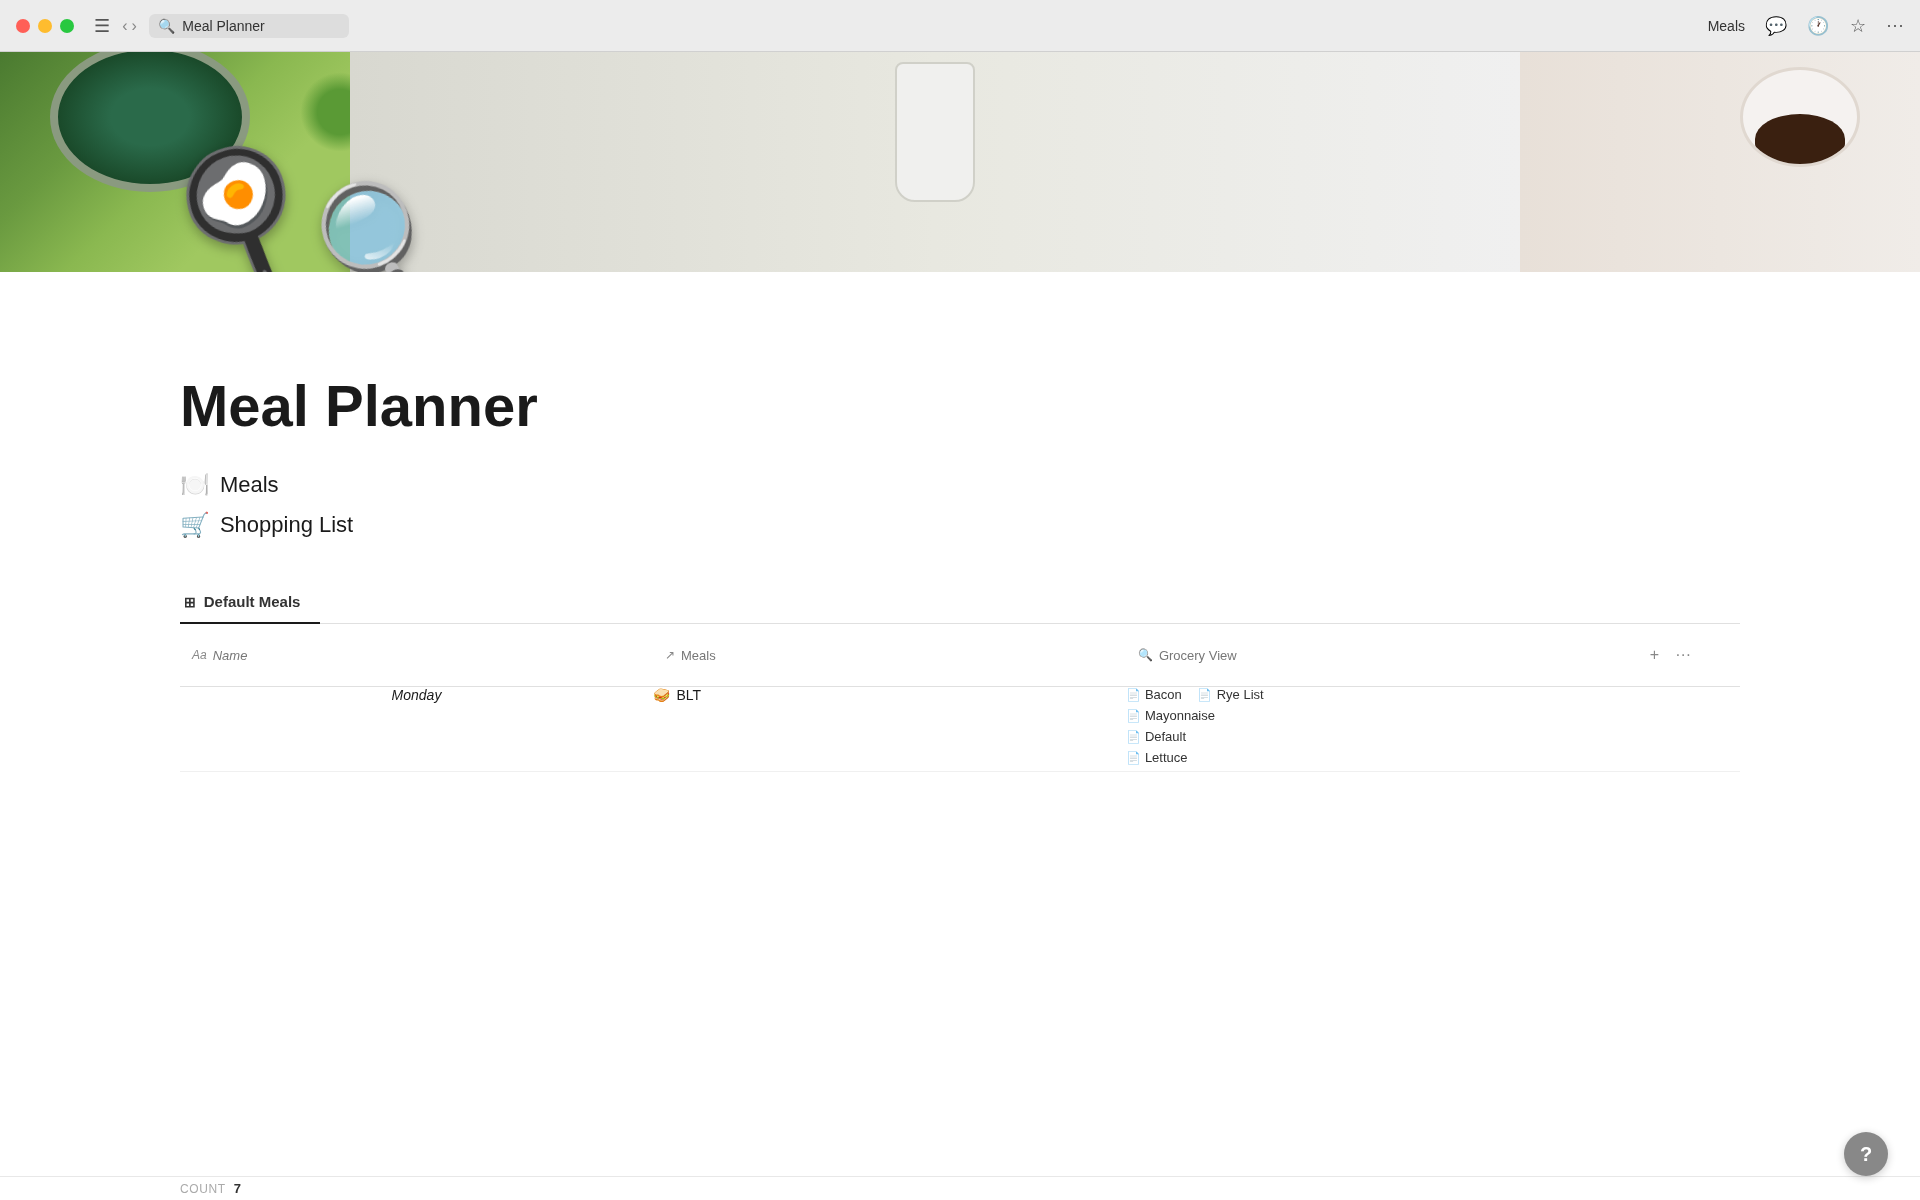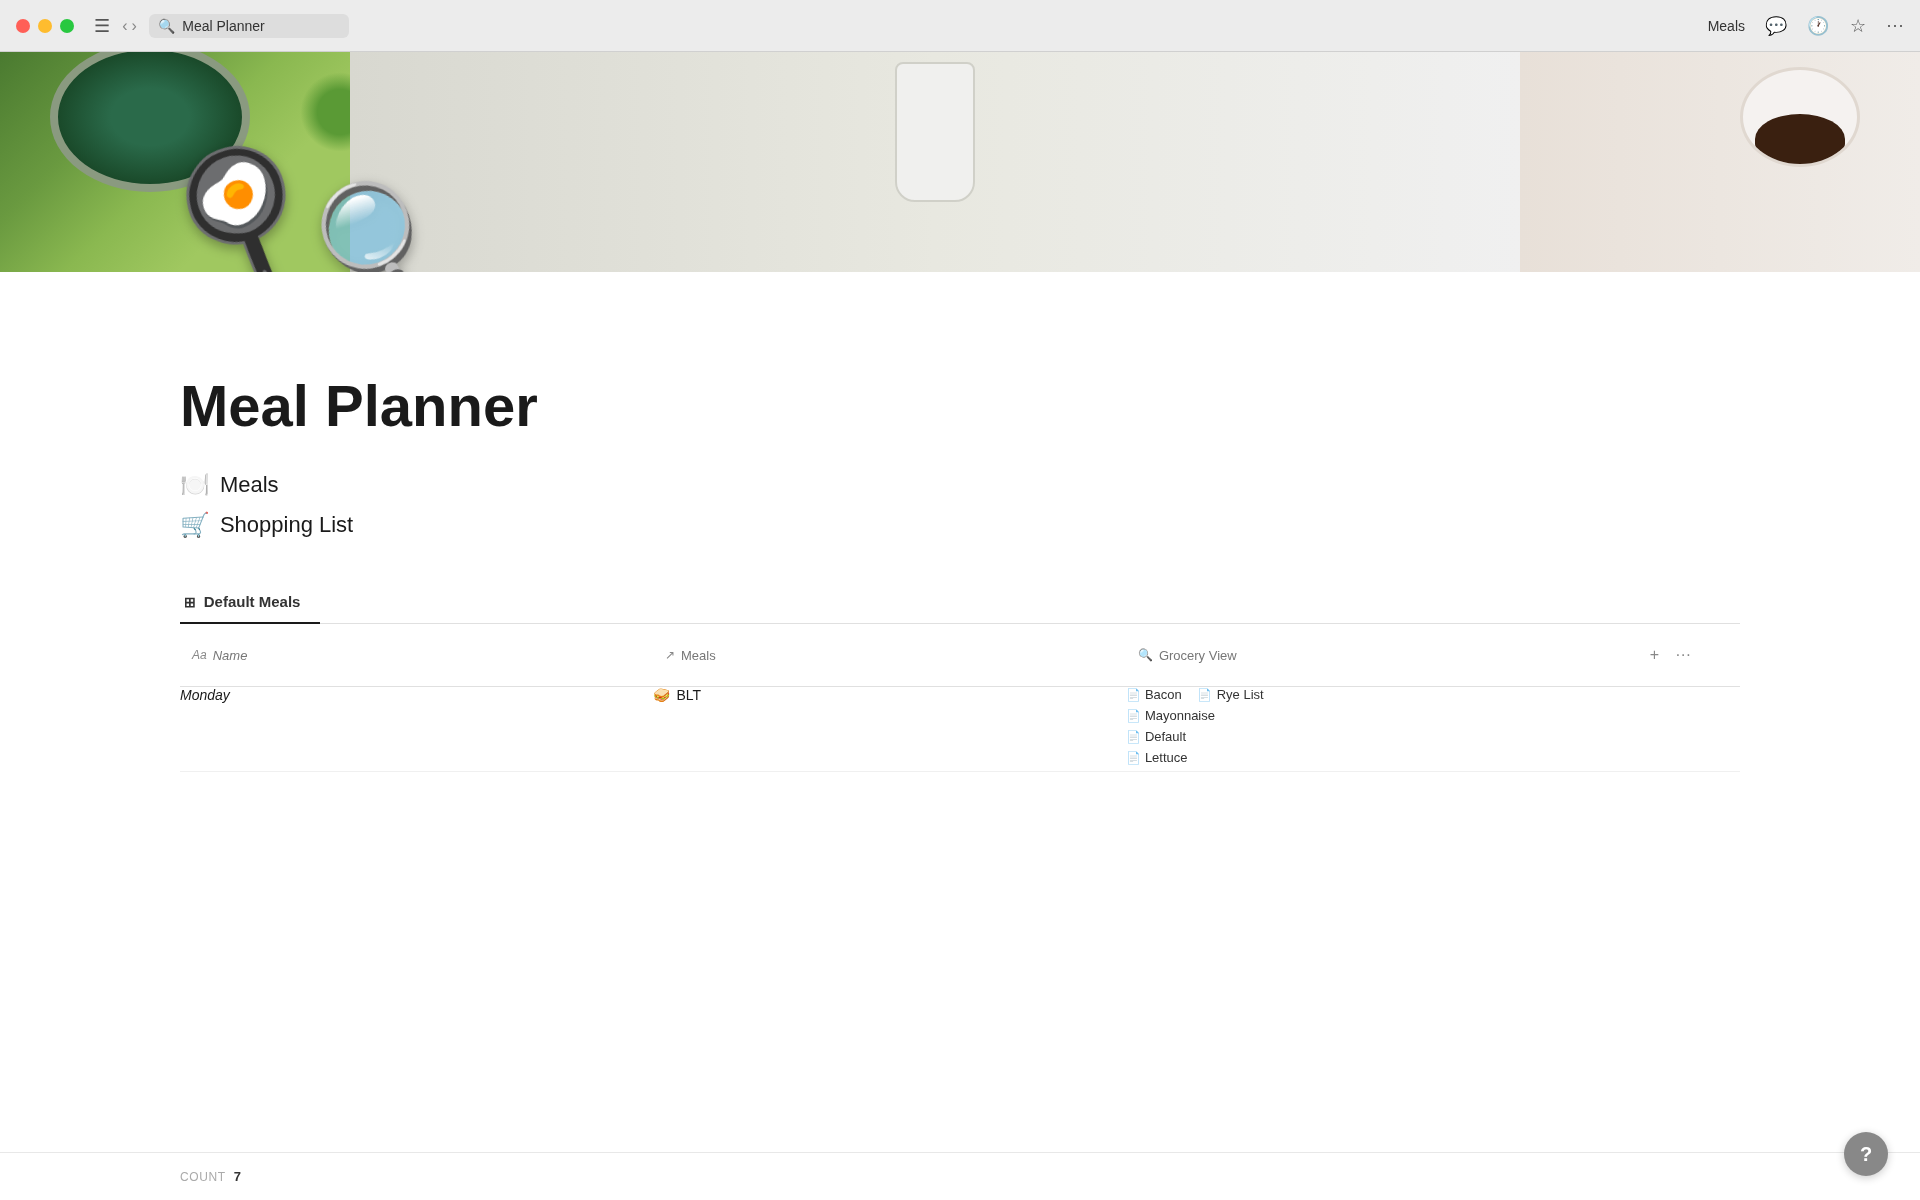--- a/index.html
+++ b/index.html
@@ -275,20 +275,21 @@
       gap: 6px;
     }
     .col-header-icon { font-size: 12px; color: #888; }
 
     .data-table tbody tr {
       border-bottom: 1px solid #f0f0f0;
     }
     .data-table td {
       padding: 0;
       vertical-align: top;
+      text-align: center;
     }
 
     .cell-name {
       padding: 16px 12px;
       font-size: 14px;
       color: #1a1a1a;
     }
     .cell-meals {
       padding: 16px 12px;
       color: #1a1a1a;
@@ -335,21 +336,21 @@
       background: none;
       border: none;
       cursor: pointer;
       color: #888;
       font-size: 16px;
       padding: 2px;
     }
 
     
     .bottom-bar {
-      padding: 16px 180px;
+      padding: 4px 180px;
       border-top: 1px solid #e8e8e8;
       display: flex;
       align-items: center;
       gap: 8px;
       font-size: 13px;
       color: #888;
       background: #fff;
     }
     .count-label { font-weight: 500; color: #aaa; letter-spacing: 0.05em; font-size: 12px; }
     .count-value { font-weight: 600; color: #333; }

